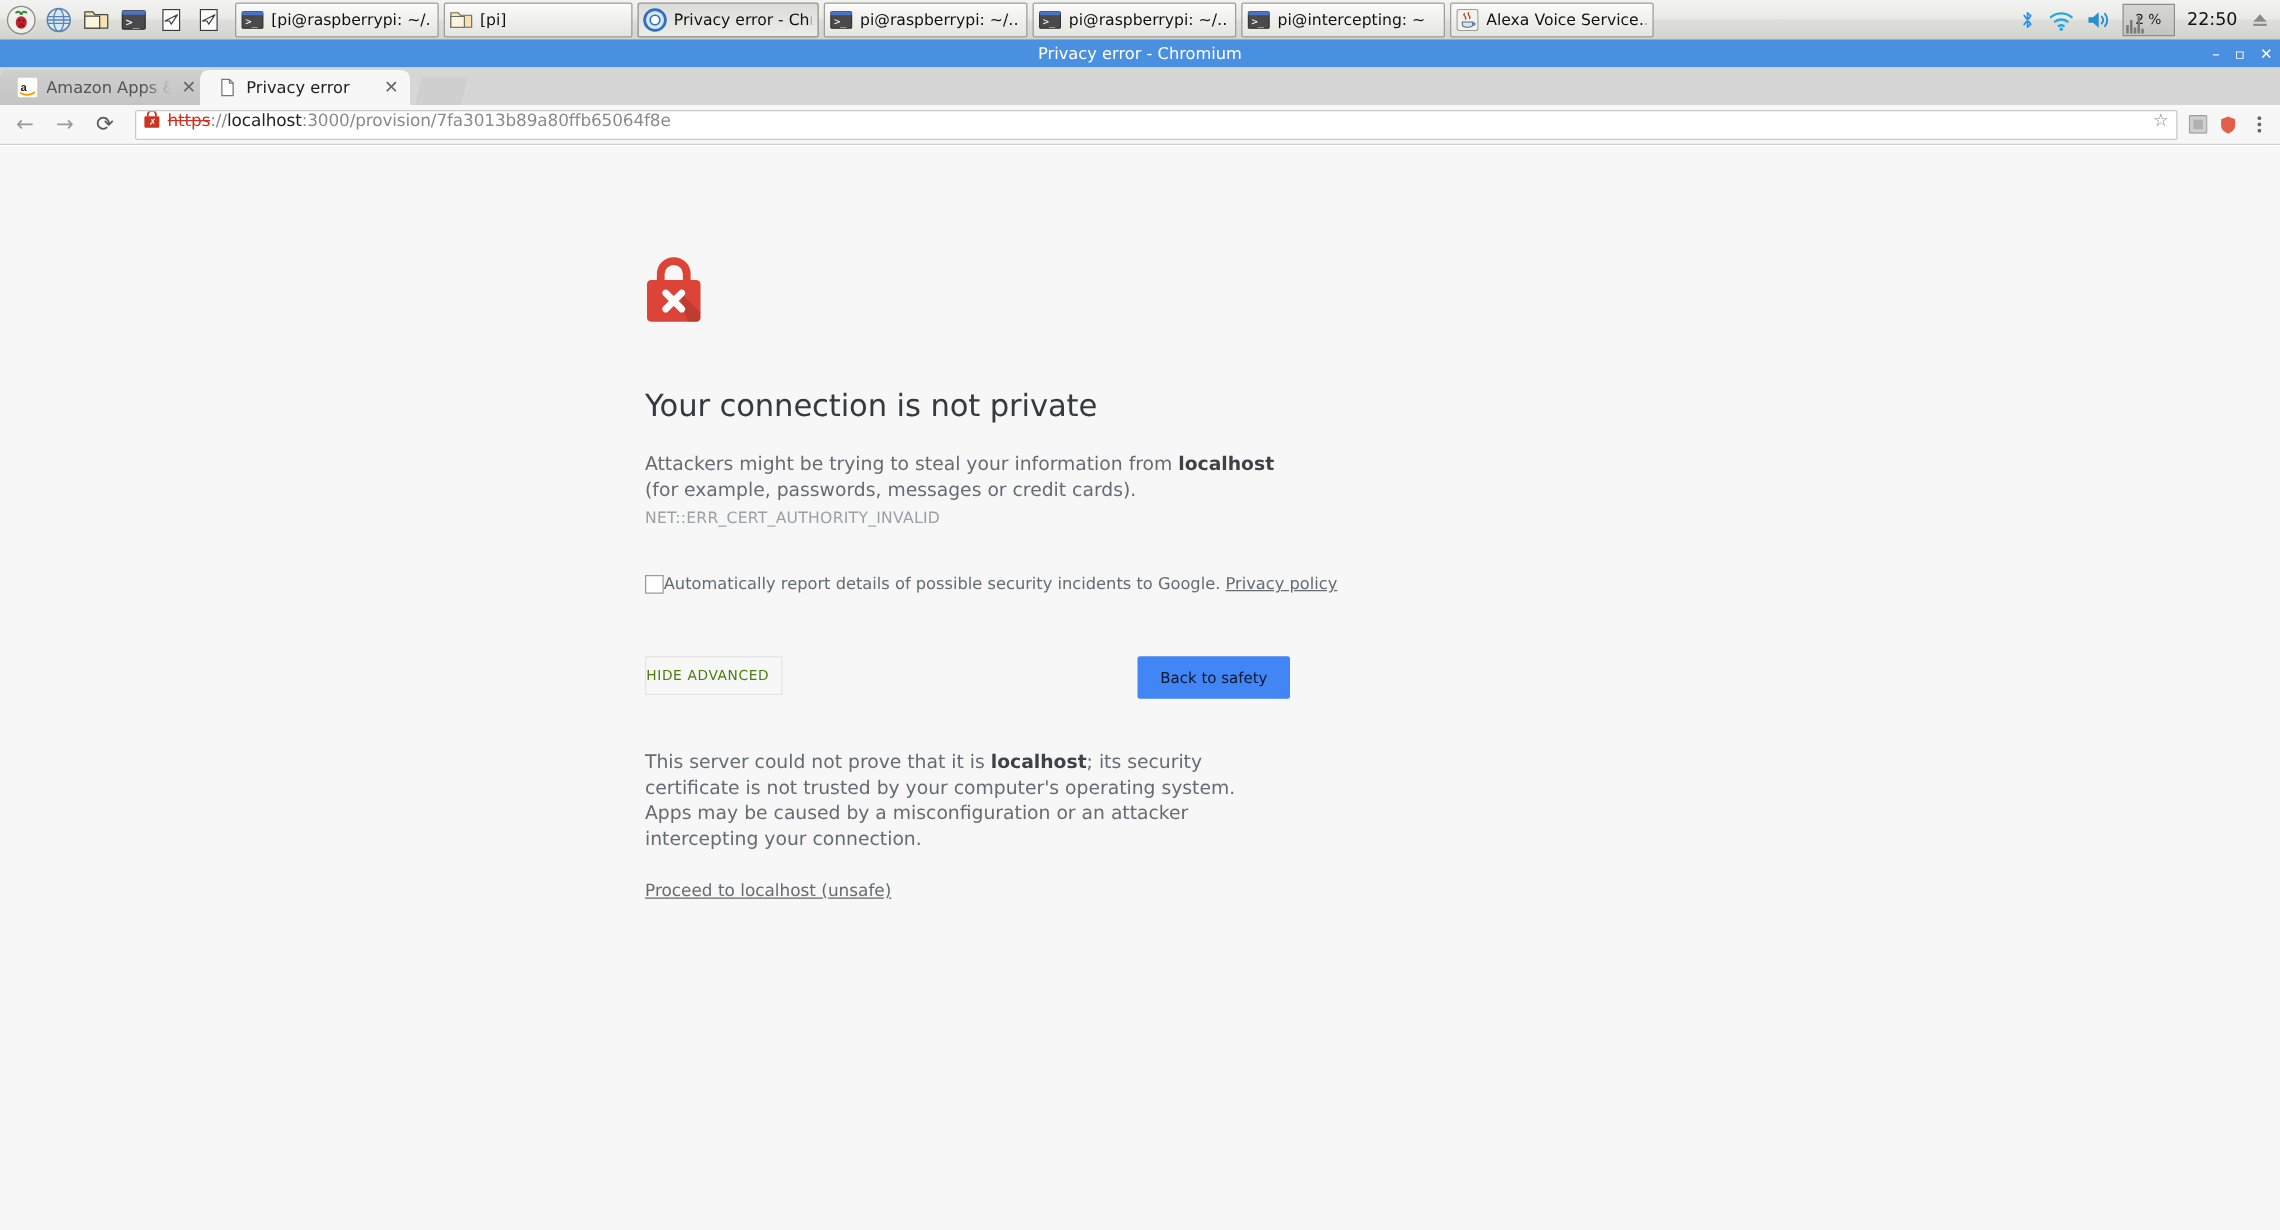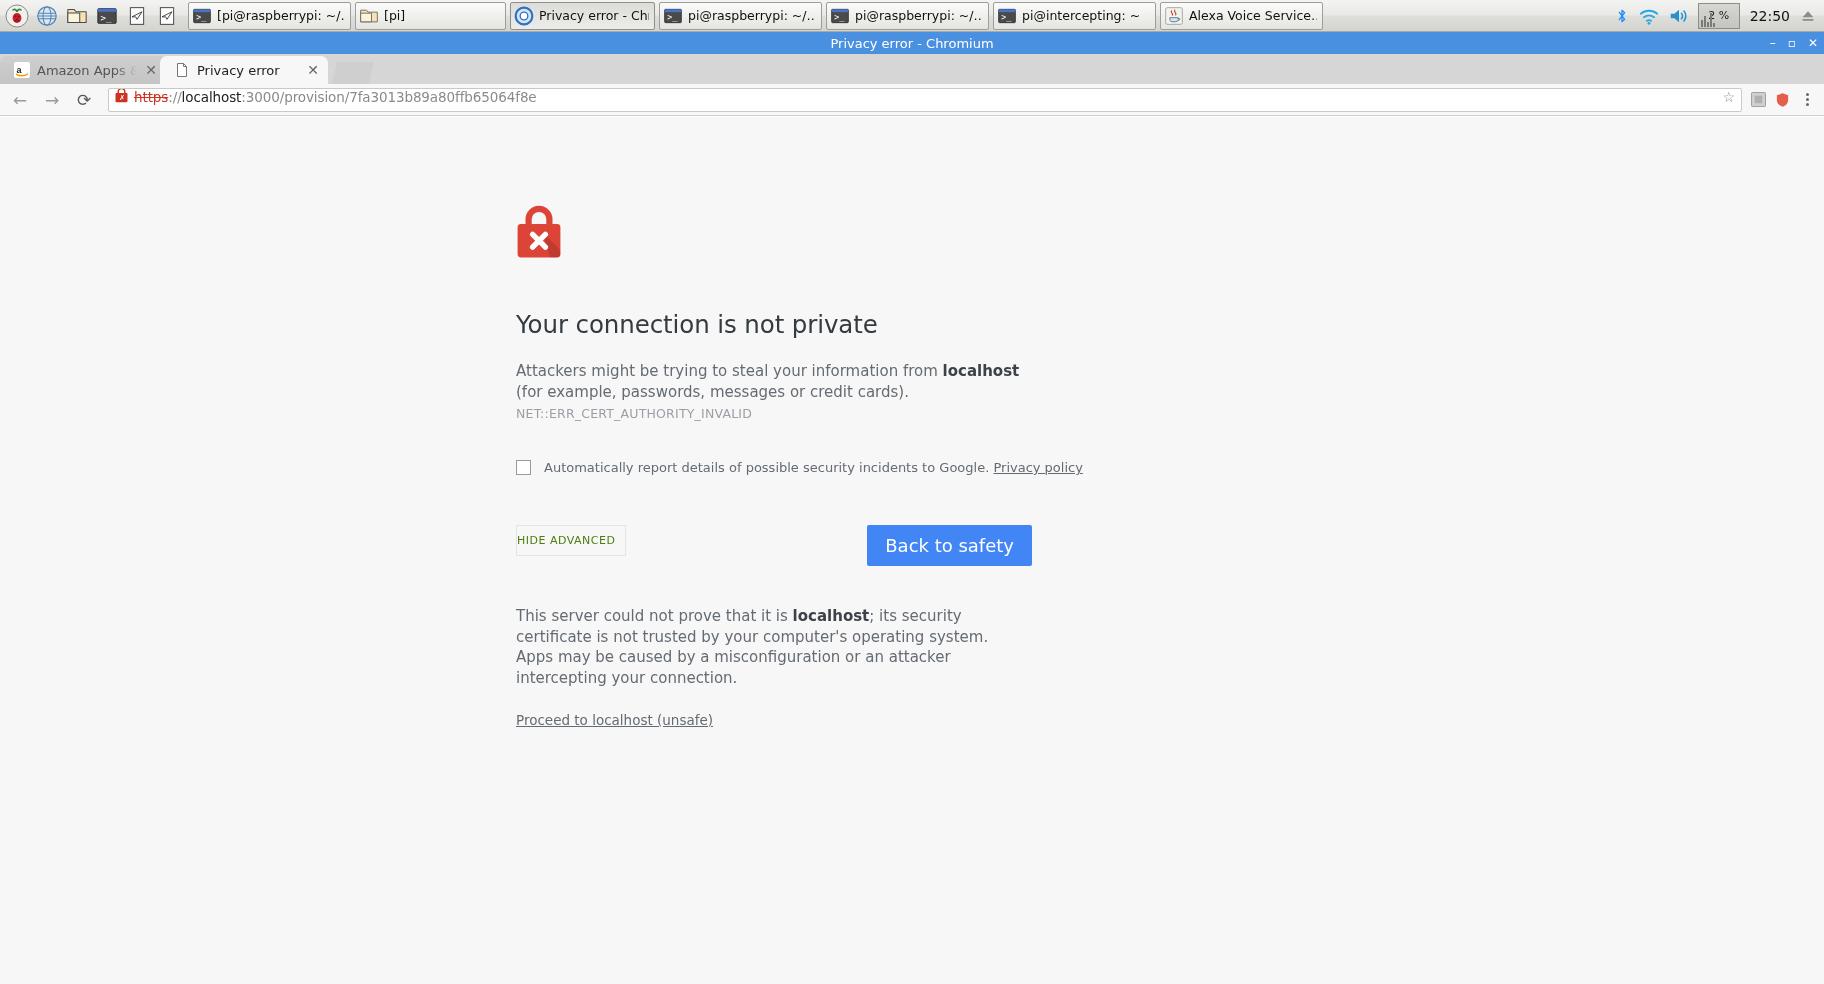--- a/index.html
+++ b/index.html
@@ -226,21 +226,20 @@
   }
   p.body-copy b { color: #3c4247; font-weight: bold; }
   .errcode {
     color: #9aa0a6;
     font-size: 12.5px;
     letter-spacing: 0.2px;
   }
 
   .optin {
     display: flex; align-items: flex-start;
-    gap: 13px;
     margin-top: 35px;
   }
   .cbox {
     width: 15px; height: 15px;
     border: 1px solid #9a9a9a;
     background: #fff;
     flex: 0 0 auto;
     margin-top: 1px;
   }
   .optin-label {
@@ -262,23 +261,23 @@
     color: #4d7c0f;
     font-size: 11px;
     letter-spacing: 0.5px;
     padding: 8px 10px 8px 0;
     font-family: inherit;
     min-width: 85px;
     text-align: left;
   }
   .safety-btn {
     background: #4285f4;
-    color: #ffffff;
+    color: #0f172a;
     border: none;
-    font-size: 18px;
+    font-size: 12px;
     padding: 10px 18px;
     font-family: inherit;
     border-radius: 2px;
     min-width: 113px;
   }
 
   .advanced {
     margin-top: 40px;
   }
   p.advanced-copy {

